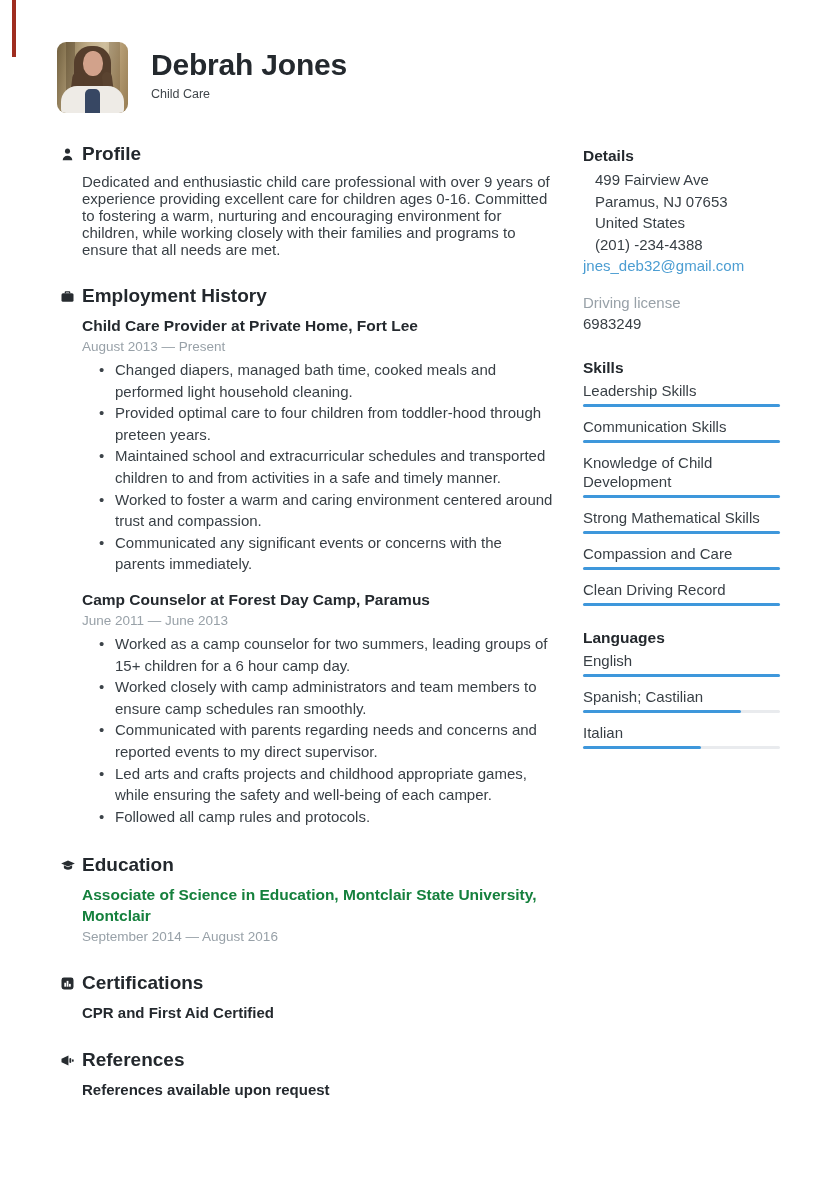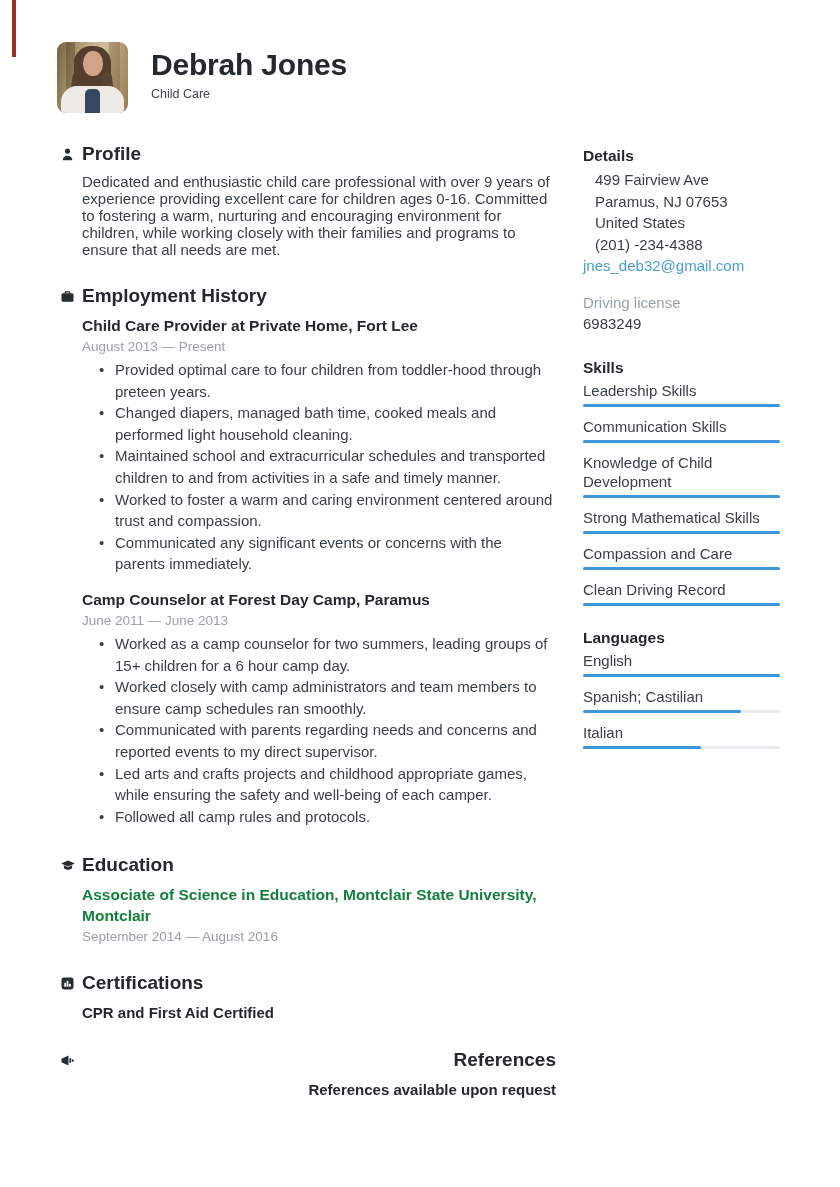--- a/index.html
+++ b/index.html
@@ -29,21 +29,21 @@
 
   
   .main { position:absolute; top:143px; left:60px; right:60px; display:flex; align-items:flex-start; }
   .left-col { width:496px; flex:none; }
   .right-col { width:197px; flex:none; margin-left:27px; padding-top:3px; }
 
   
   section { display:flex; }
   section + section { margin-top:27px; }
   .sec-cert { margin-top:25px !important; }
-  .sec-ref  { margin-top:26px !important;text-align:right; }
+  .sec-ref  { margin-top:26px !important; }
   .icon-col { width:22px; flex:none; padding-top:4px; color:#272c30; }
   .icon-col svg { display:block; }
   .content { flex:1; min-width:0; }
   h2 { margin:0 0 8px 0; font-size:19px; line-height:22px; font-weight:700; color:#23282d; }
   .body-text { margin:0; font-size:15px; line-height:17px; color:#383f45; }
   .pre { white-space:pre-line; }
 
   .job-heading { font-size:15.5px; line-height:21px; font-weight:700; color:#24292e; }
   .date { font-size:13.5px; line-height:20px; color:#98a1a8; margin-top:1px; }
   ul.bullets { margin:2px 0 0 0; padding:0; list-style:none; }
@@ -116,24 +116,24 @@
             <rect x="1.6" y="4.6" width="12.8" height="9" rx="1.6"></rect>
           </svg>
         </div>
         <div class="content">
           <h2>Employment History</h2>
           <div id="jobs">
               <div class="job">
                 <div class="job-heading">Child Care Provider at Private Home, Fort Lee</div>
                 <div class="date">August 2013 — Present</div>
                 <ul class="bullets">
+                  <li>Changed diapers, managed bath time, cooked meals and
+performed light household cleaning.</li>
                   <li>Provided optimal care to four children from toddler-hood through
 preteen years.</li>
-                  <li>Changed diapers, managed bath time, cooked meals and
-performed light household cleaning.</li>
                   <li>Maintained school and extracurricular schedules and transported
 children to and from activities in a safe and timely manner.</li>
                   <li>Worked to foster a warm and caring environment centered around
 trust and compassion.</li>
                   <li>Communicated any significant events or concerns with the
 parents immediately.</li>
                 </ul>
               </div>
               <div class="job">
                 <div class="job-heading">Camp Counselor at Forest Day Camp, Paramus</div>

